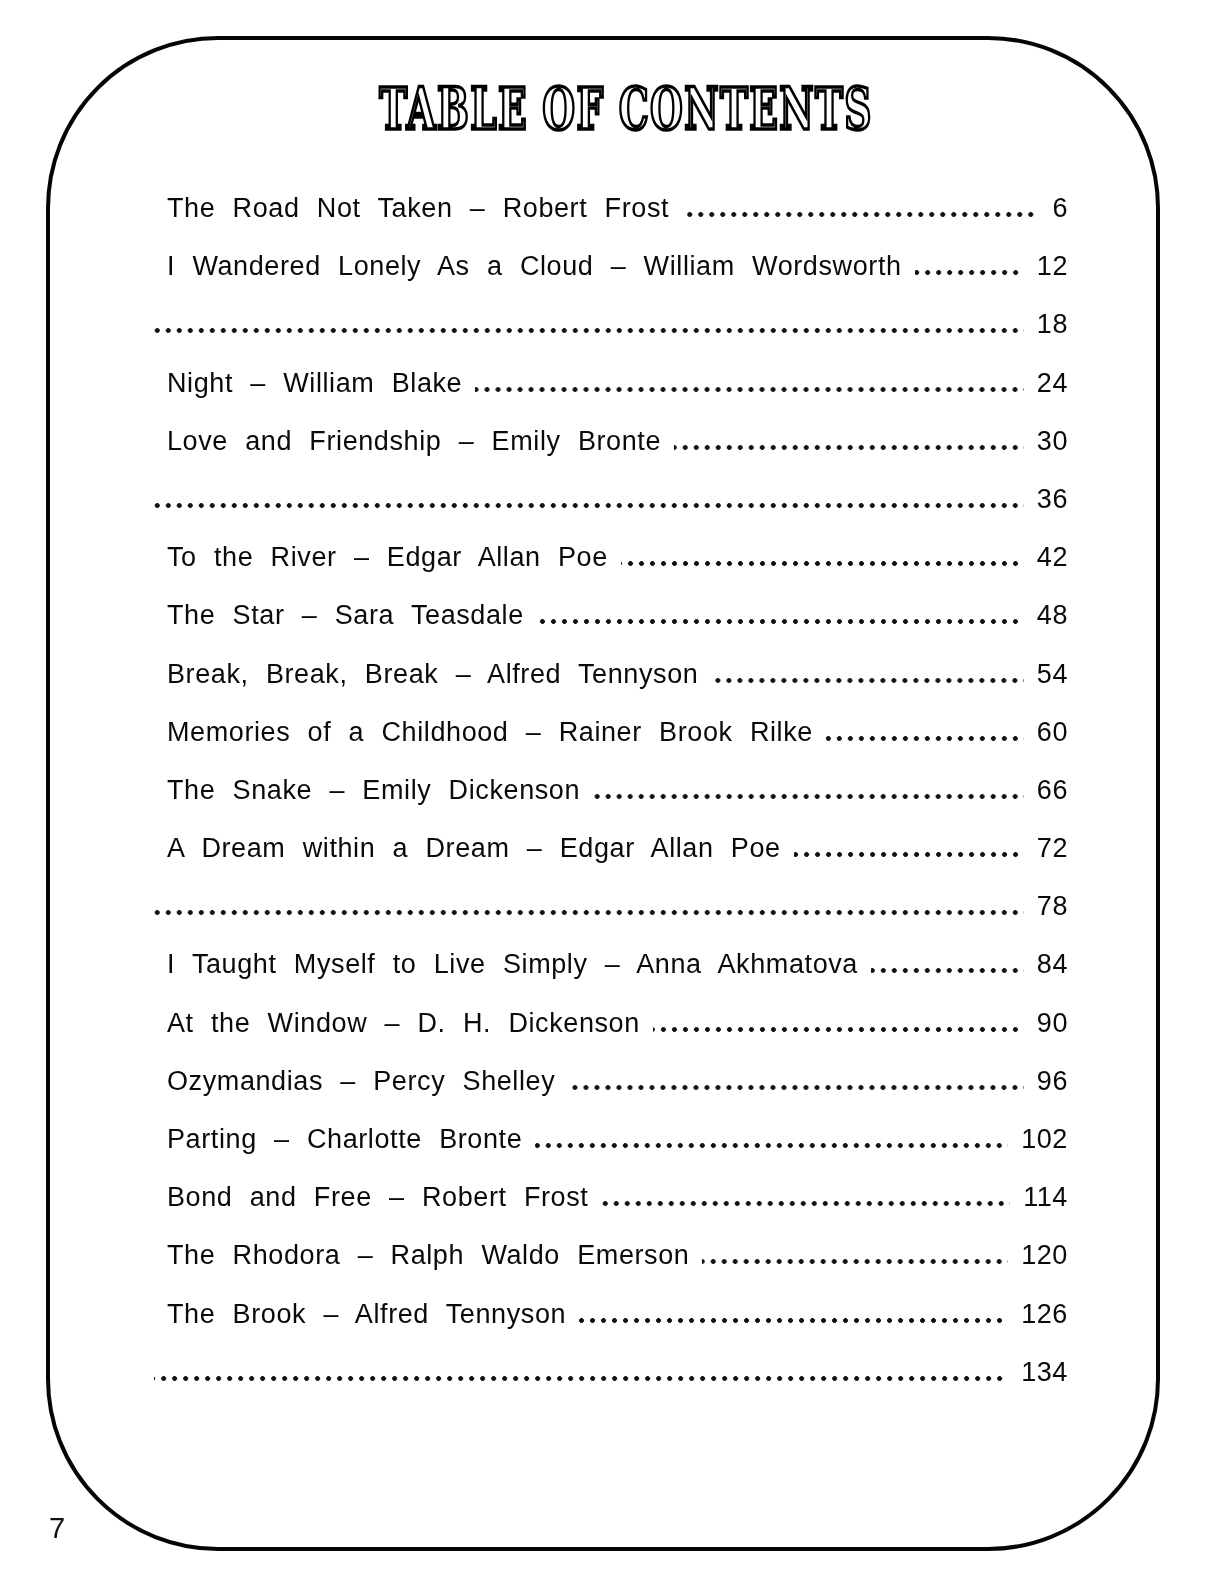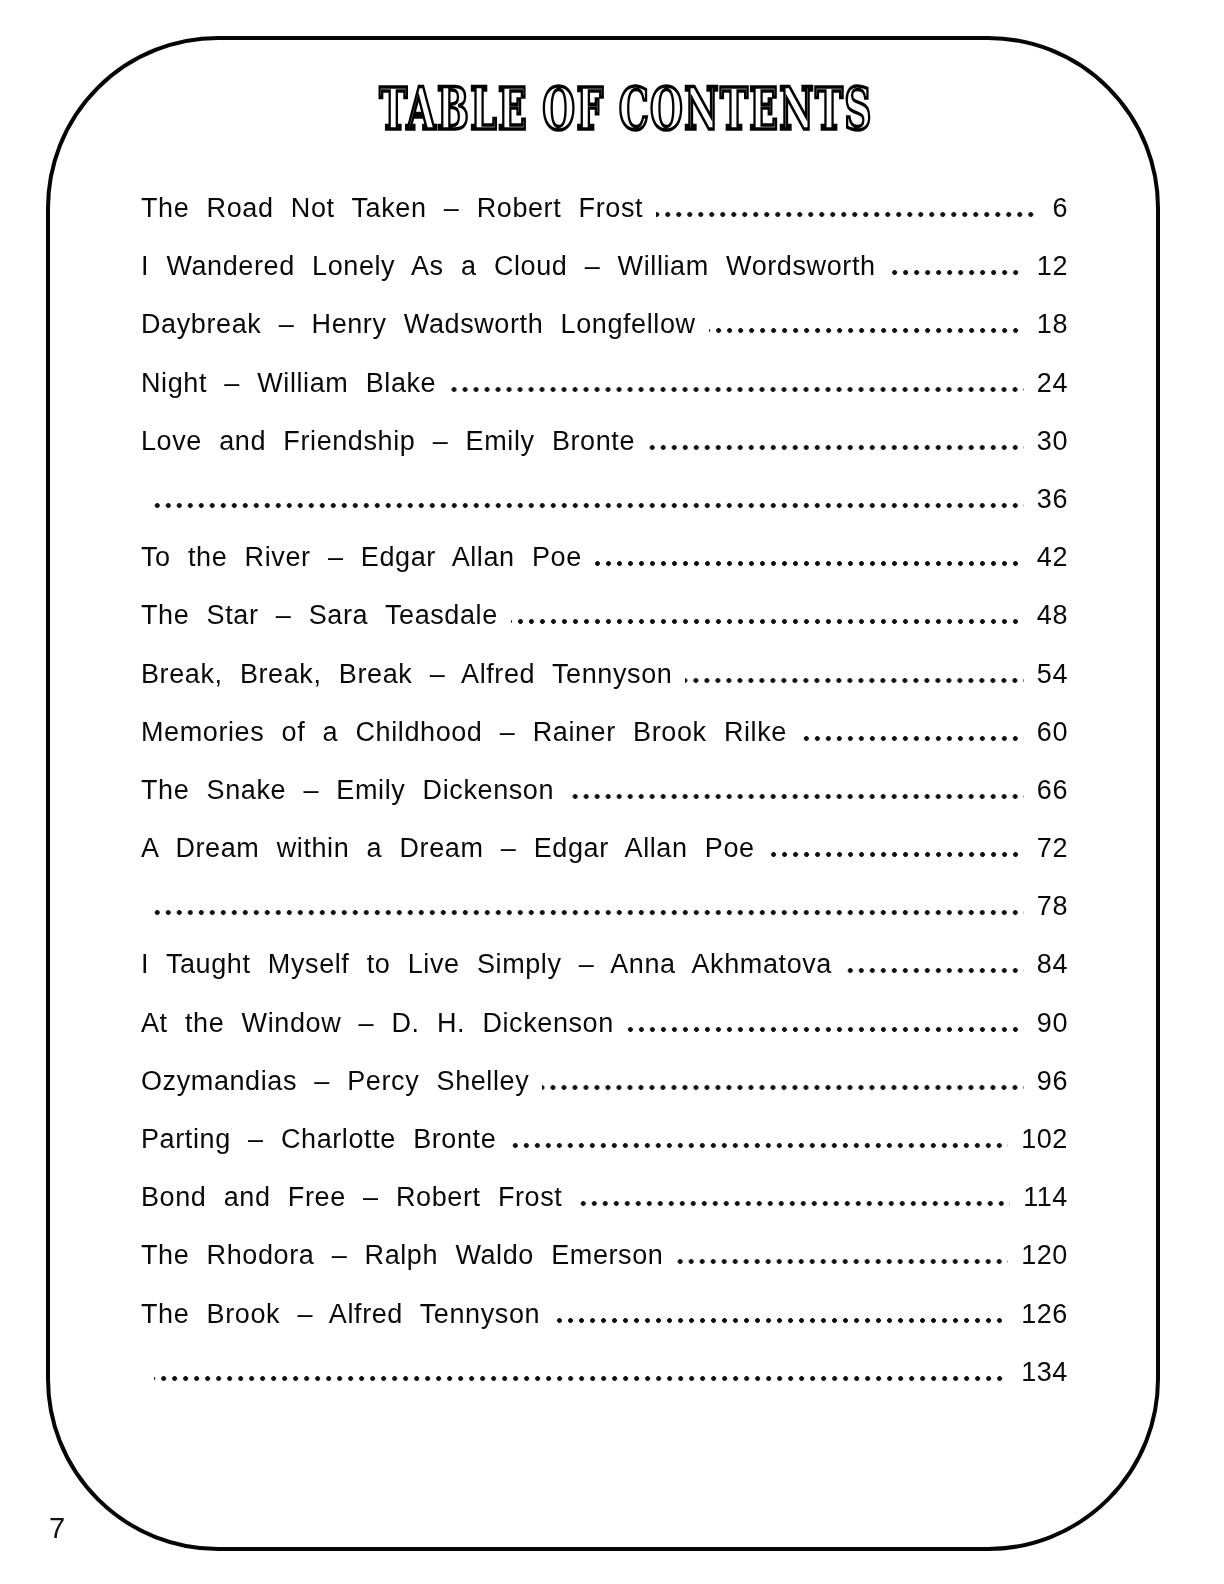--- a/index.html
+++ b/index.html
@@ -58,20 +58,21 @@
     height: 58.2px;
     line-height: 58.2px;
     font-size: 27px;
     letter-spacing: 0.6px;
     word-spacing: 0.34em;
     color: #0a0a0a;
   }
   .entry-label {
     white-space: nowrap;
     flex: 0 0 auto;
+    margin-left: 26px;
   }
   .dots {
     display: block;
     flex: 1 1 auto;
     min-width: 0;
     height: 5px;
     margin: 0 13px;
     background-image: radial-gradient(circle at 2.5px 2.5px, #0f0f0f 2.05px, rgba(0,0,0,0) 2.75px);
     background-size: 11px 5px;
     background-repeat: repeat-x;
@@ -103,21 +104,20 @@
     <span class="entry-page">6</span>
   </div>
 
   <div class="entry">
     <span class="entry-label">I Wandered Lonely As a Cloud – William Wordsworth</span>
     <span class="dots"></span>
     <span class="entry-page">12</span>
   </div>
 
   <div class="entry">
-    <span class="entry-label">Daybreak – Henry Wadsworth Longfellow</span>
     <span class="dots"></span>
     <span class="entry-page">18</span>
   </div>
 
   <div class="entry">
     <span class="entry-label">Night – William Blake</span>
     <span class="dots"></span>
     <span class="entry-page">24</span>
   </div>
 

